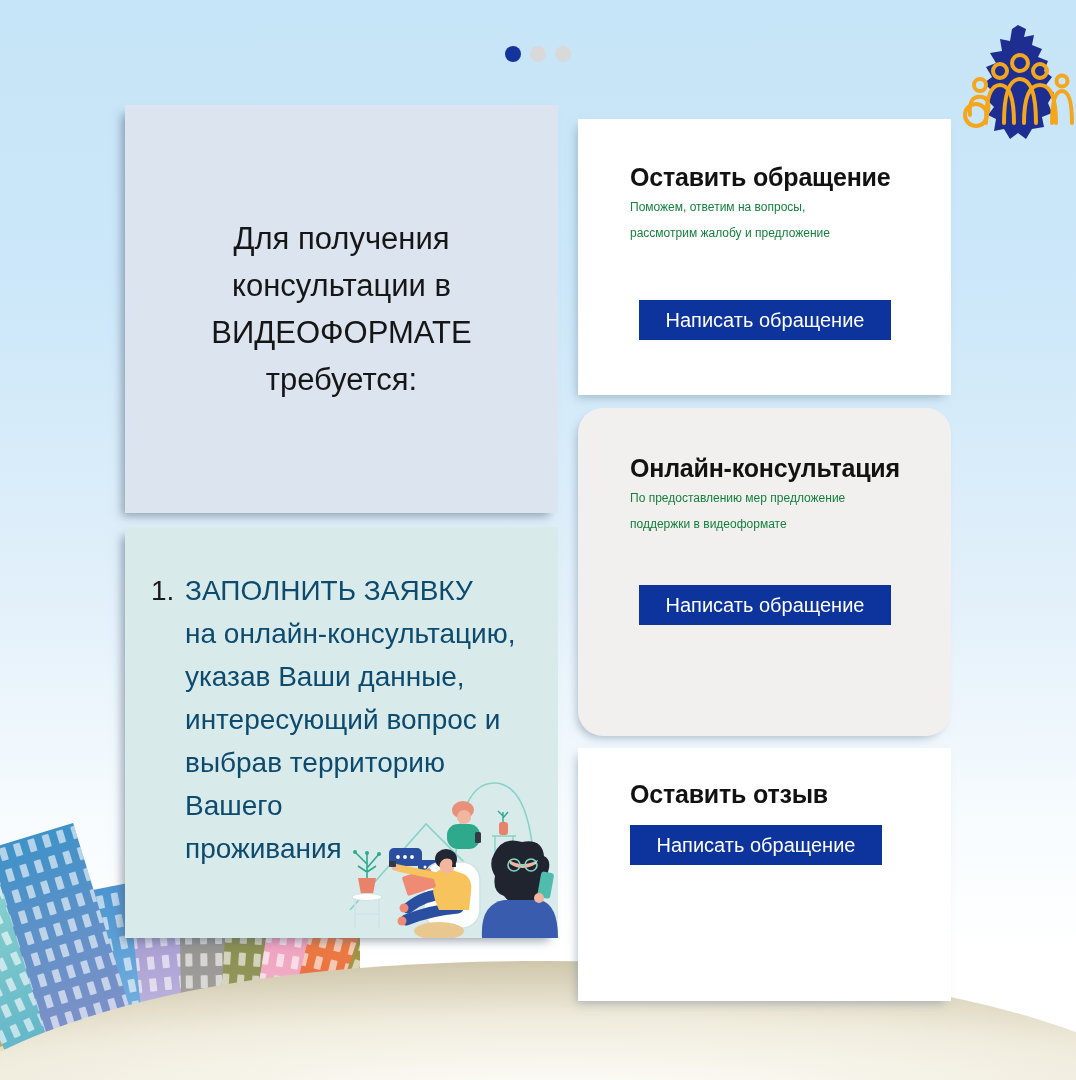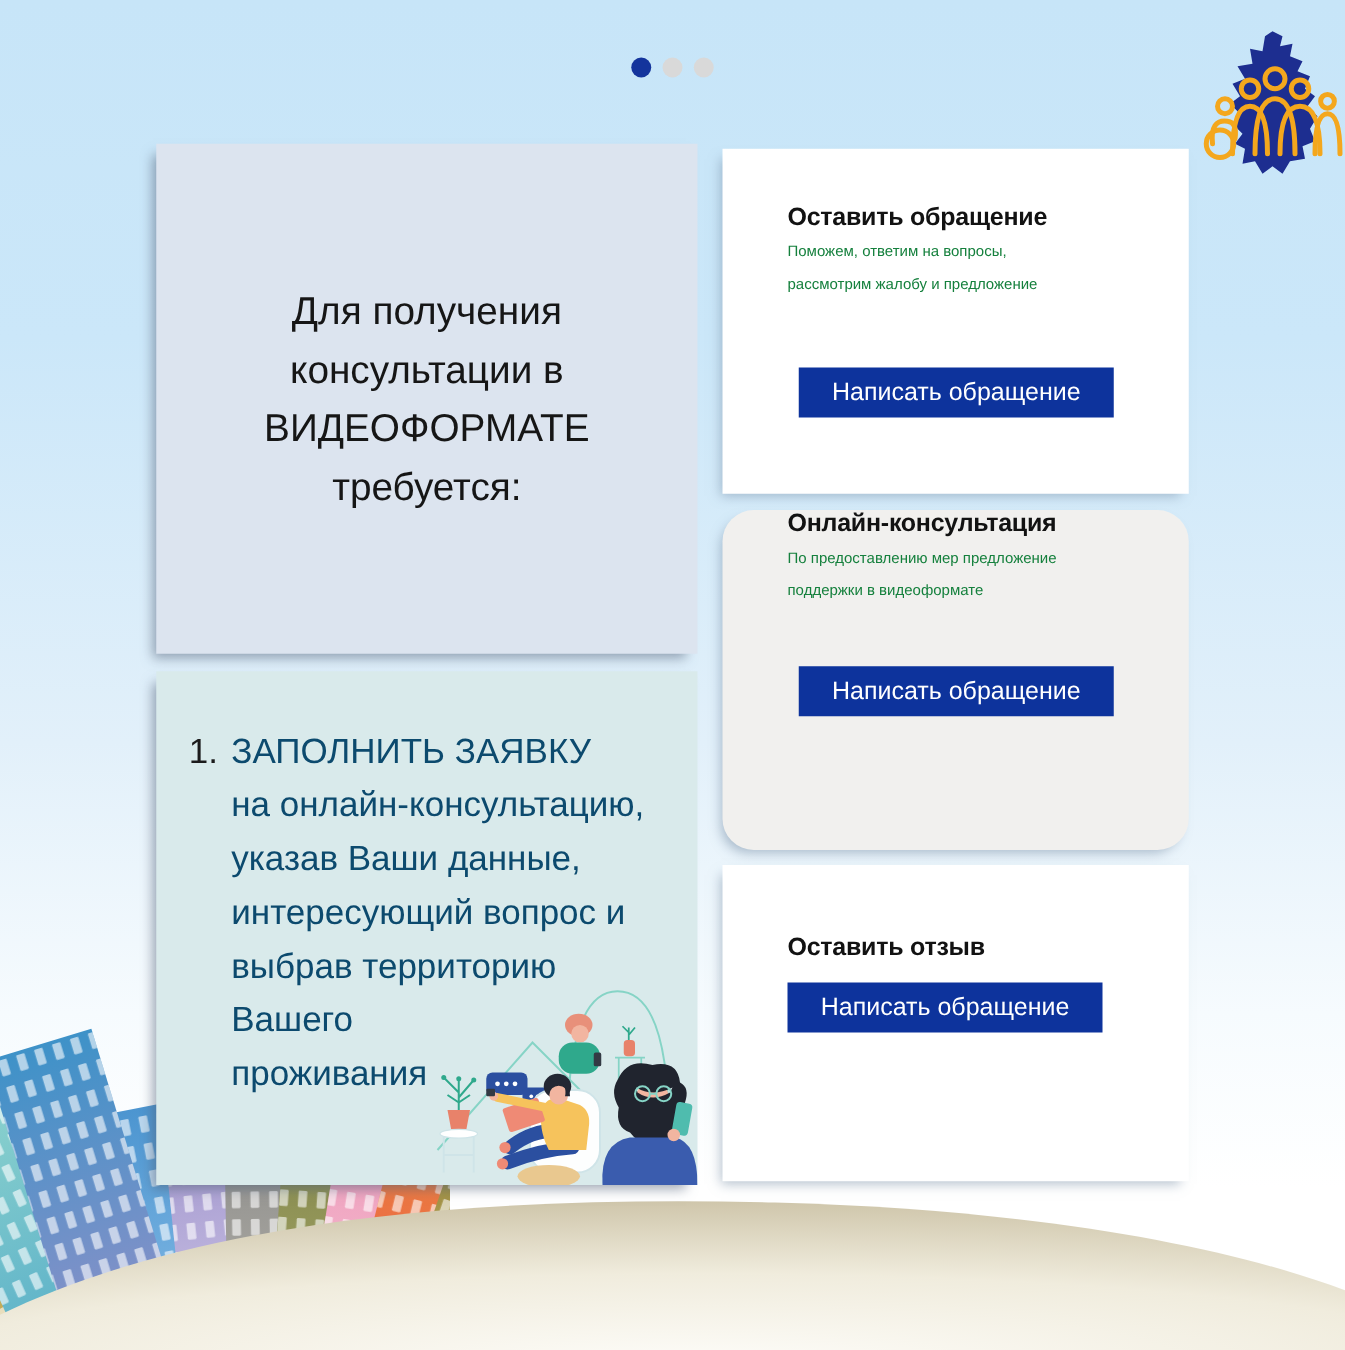--- a/index.html
+++ b/index.html
@@ -16,21 +16,21 @@
   .dot.active{background:#14349c;}
 
   
   .logo{top:18px;right:-4px;width:120px;height:130px;z-index:6;}
 
   
   .city{left:-8px;top:795px;width:368px;height:285px;z-index:1;}
   .hill{left:0;top:930px;width:1076px;height:150px;z-index:2;}
 
   
-  .left-col{left:125px;top:115px;width:433px;z-index:3;}
+  .left-col{left:125px;top:105px;width:433px;z-index:3;}
   .card-l{box-shadow:-6px 6px 9px -3px rgba(80,95,118,.55);}
   .intro-card{
     height:408px;background:#dce4ef;display:flex;align-items:center;justify-content:center;
     margin-bottom:14px;
   }
   .intro-text{
     font-size:31px;line-height:47px;color:#161616;text-align:center;white-space:pre-line;
   }
   .step-card{
     height:411px;background:#d9eaeb;position:relative;
@@ -40,32 +40,32 @@
   .step-text{font-size:28px;line-height:43px;color:#0c4a6e;white-space:pre-line;}
   .illus{right:0;bottom:0;width:216px;height:170px;}
 
   
   .right-col{left:578px;top:119px;width:373px;z-index:3;}
   .card-r{
     background:#ffffff;box-shadow:-4px 5px 9px -3px rgba(105,130,155,.5);
     padding:0 30px 0 52px;box-sizing:border-box;
   }
   .card-r.alt{background:#f1f0ee;}
-  .card-r h2{margin:0;font-size:20px;font-weight:bold;color:#121212;letter-spacing:-0.2px;}
+  .card-r h2{margin:0;font-size:25px;font-weight:bold;color:#121212;letter-spacing:-0.2px;}
   .card-desc{margin:2px 0 0 0;font-size:12px;line-height:26px;color:#15803d;white-space:pre-line;}
   .btn{
     display:block;width:252px;height:40px;border:none;background:#0d339c;color:#ffffff;
     font-family:"Liberation Sans", sans-serif;font-size:20px;line-height:40px;
     cursor:pointer;padding:0;
   }
   .c1{height:276px;margin-bottom:13px;padding-top:44px;}
   .c1 .btn{margin-top:54px;margin-left:9px;}
-  .c2{height:272px;margin-bottom:12px;border-radius:25px;}
+  .c2{height:328px;margin-bottom:12px;padding-top:46px;border-radius:25px;}
   .c2 .btn{margin-top:48px;margin-left:9px;}
-  .c3{height:253px;padding-top:55px;}
+  .c3{height:253px;padding-top:32px;}
   .c3 .btn{margin-top:16px;margin-left:0;}
 </style>
 </head>
 <body>
 
 <svg class="abs city" viewBox="0 0 368 285" xmlns="http://www.w3.org/2000/svg">
   <defs>
     <pattern id="win" patternUnits="userSpaceOnUse" width="15" height="22">
       <rect x="3" y="4" width="7" height="13" rx="1" fill="#ffffff" opacity="0.6"></rect>
     </pattern>

